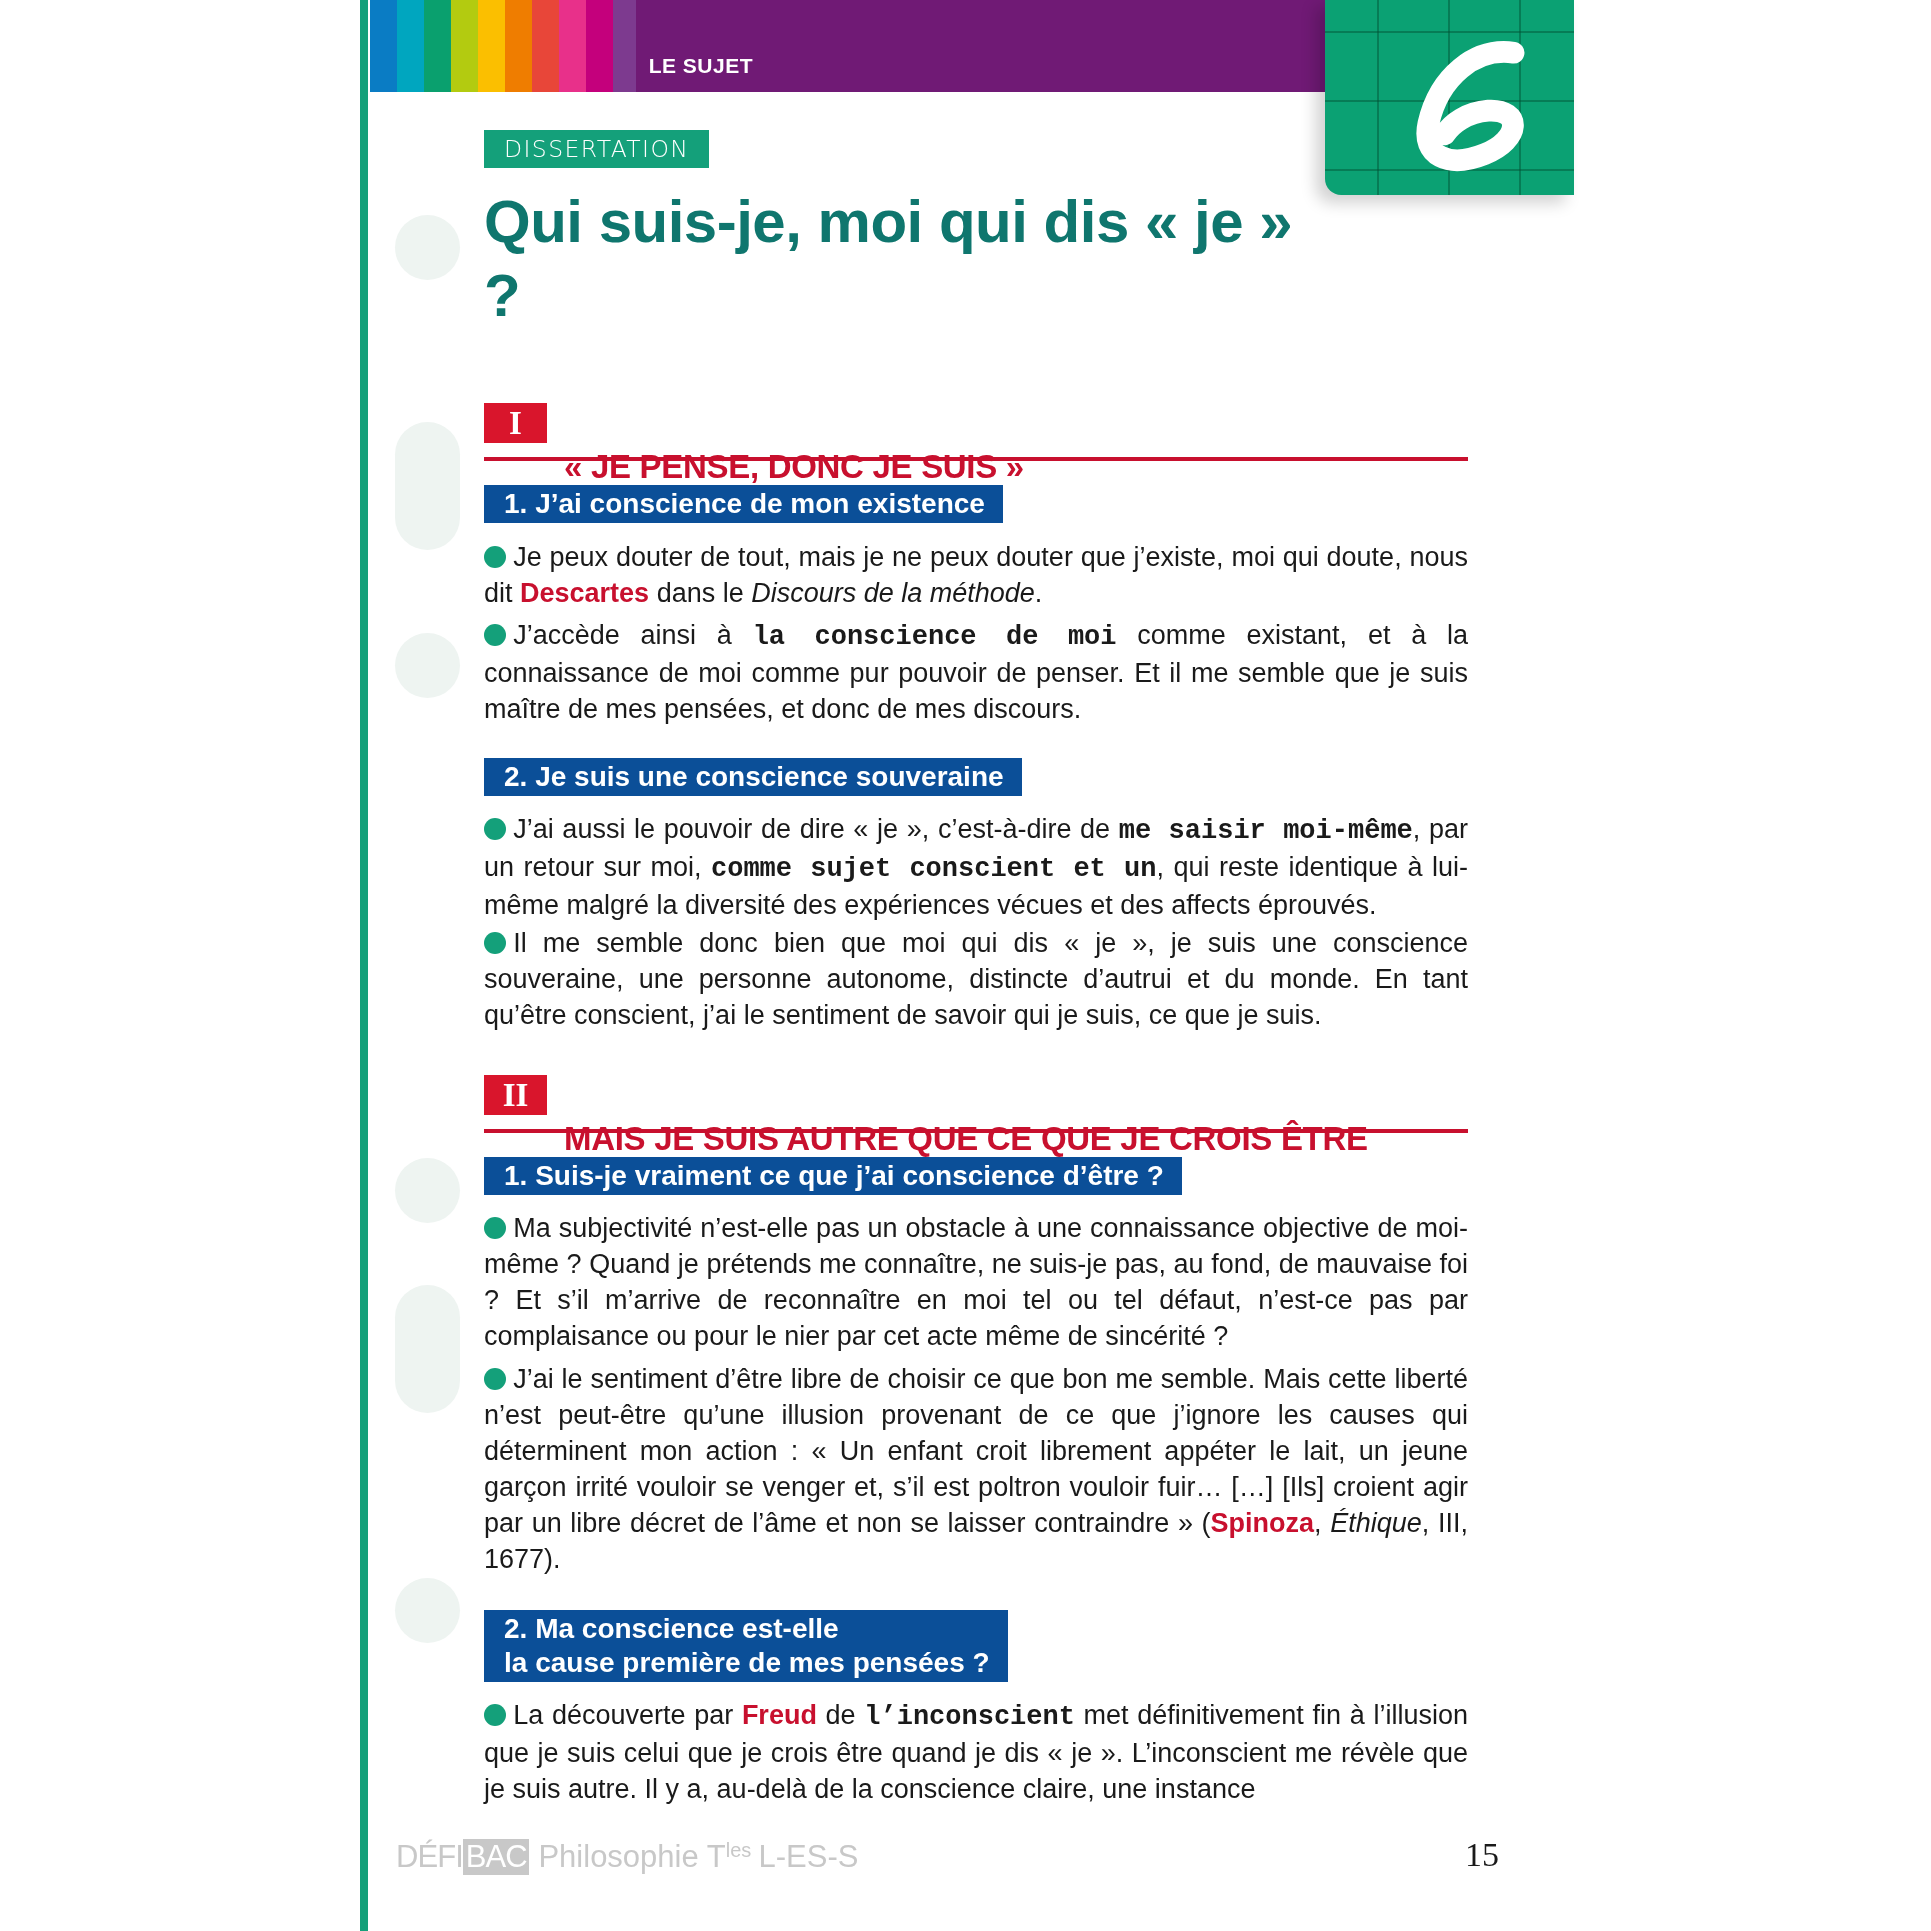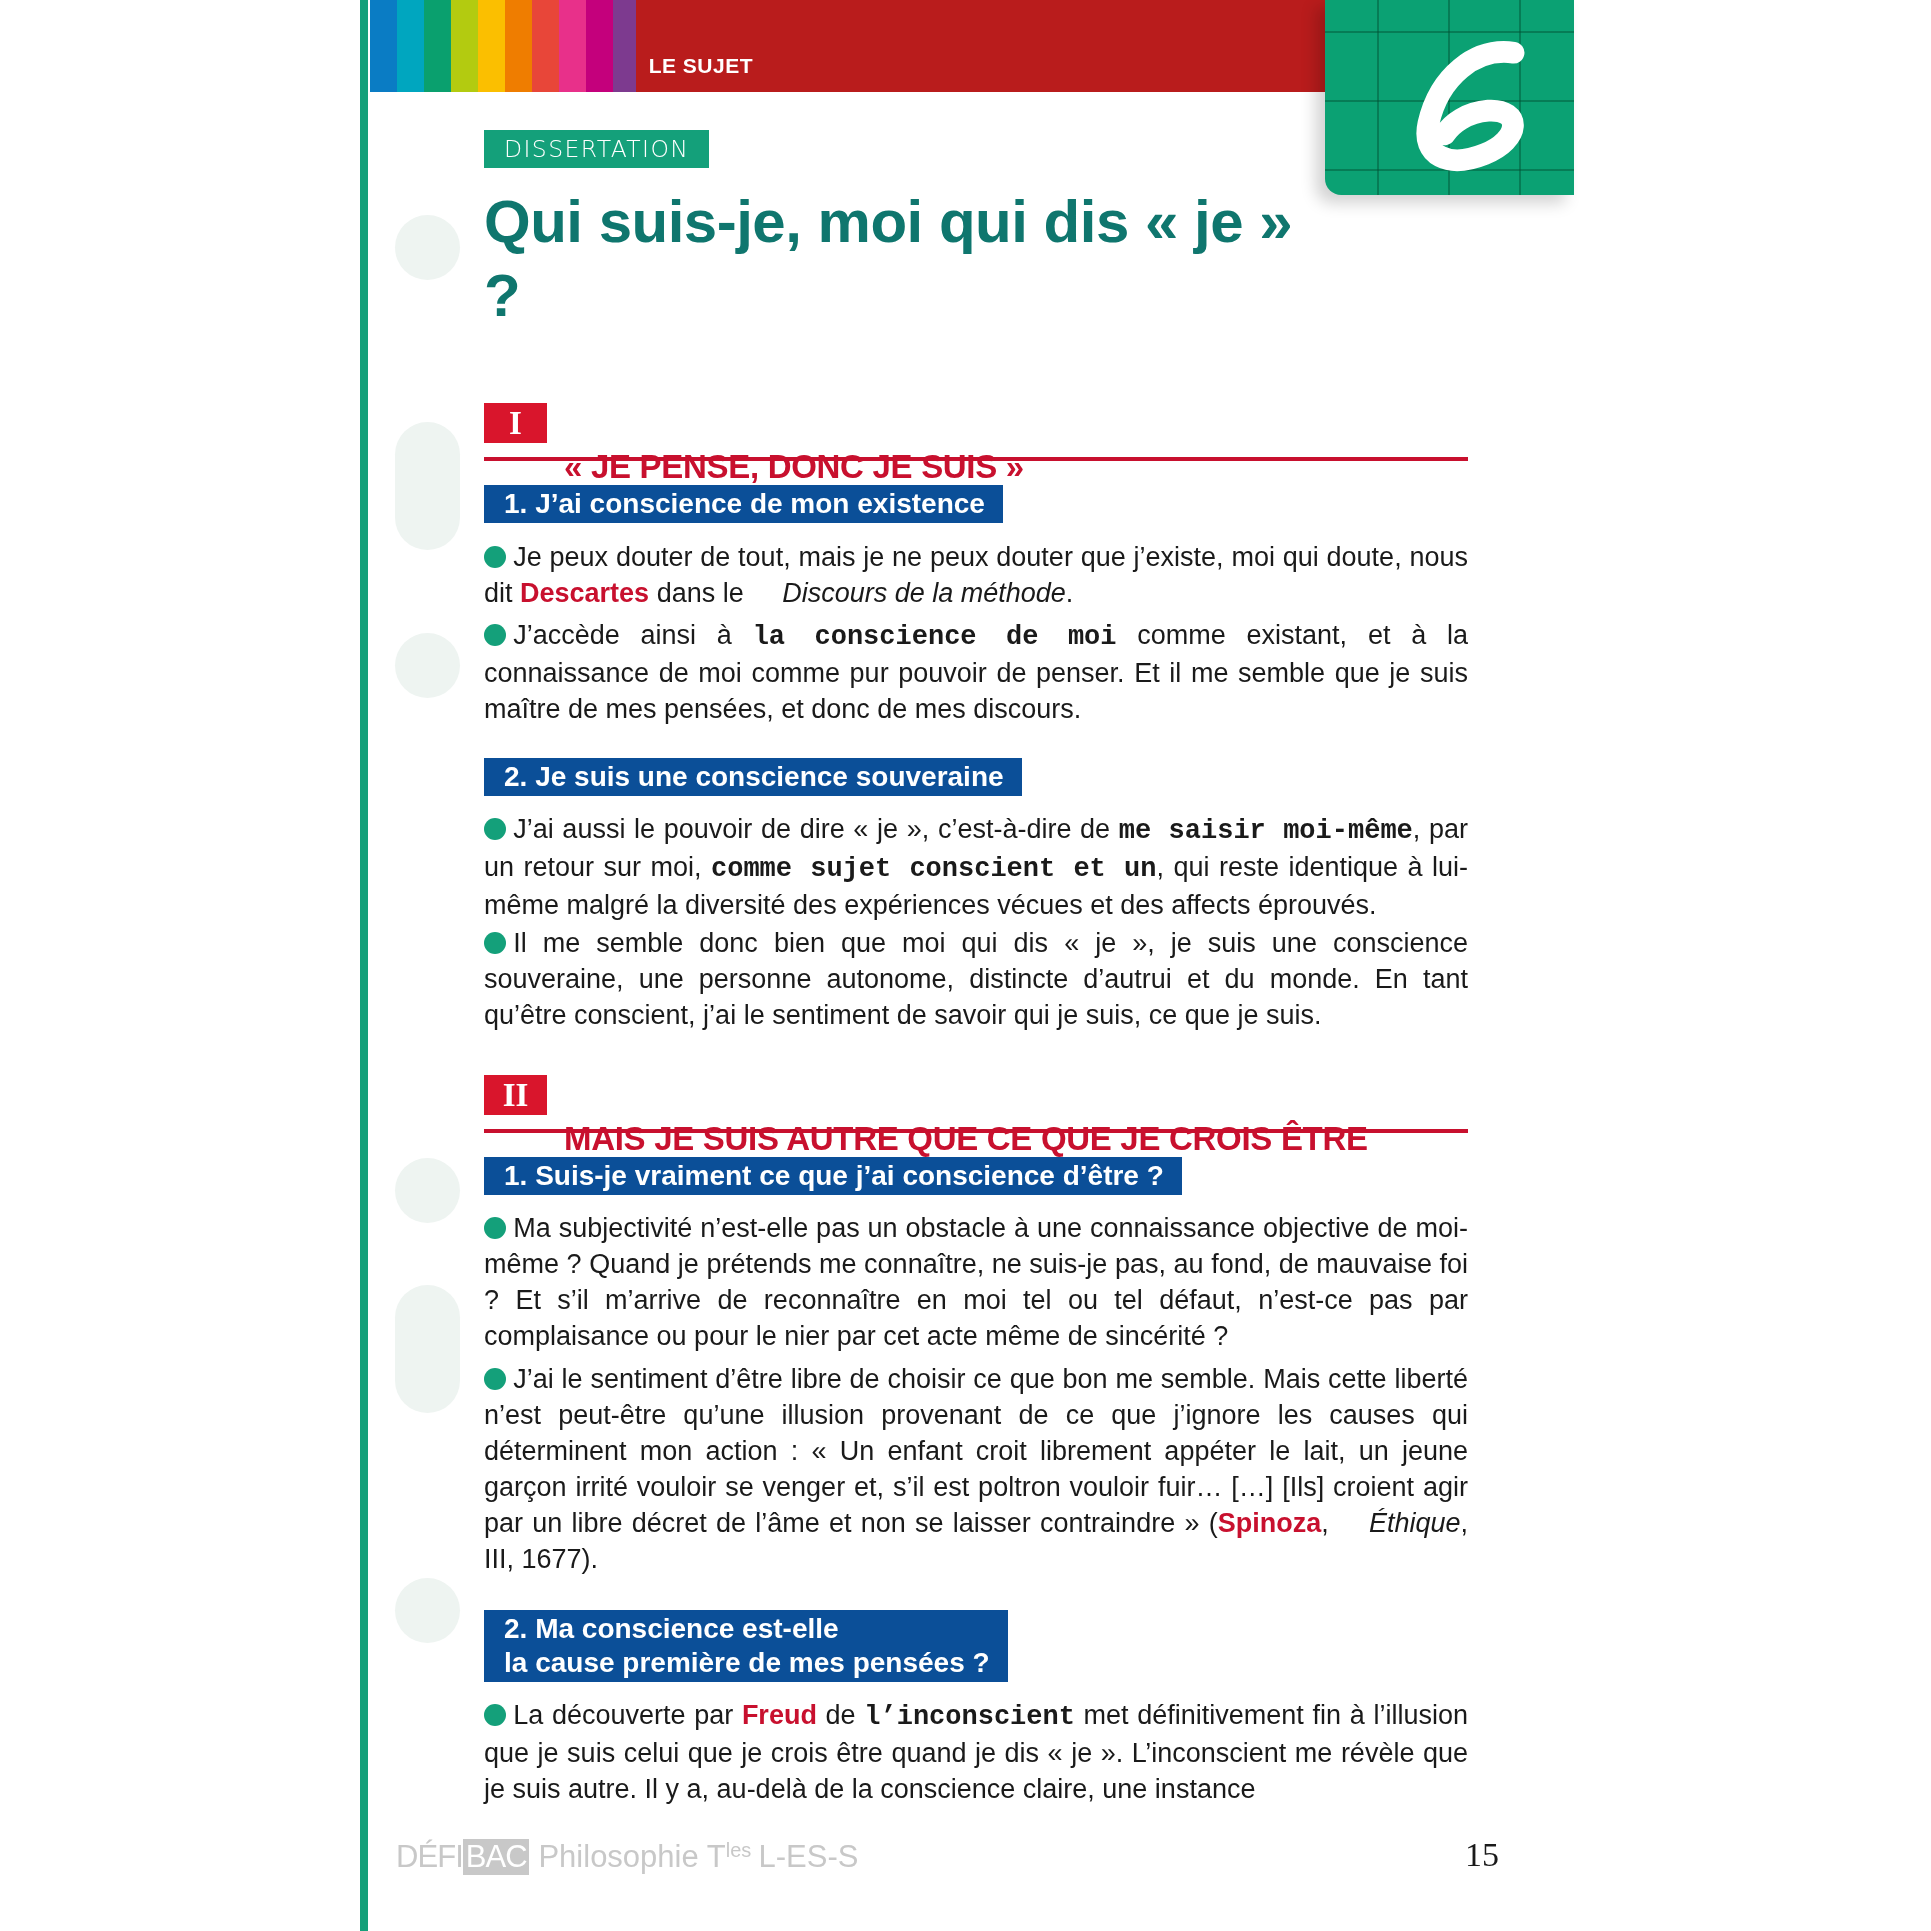--- a/index.html
+++ b/index.html
@@ -4,21 +4,21 @@
 <style>
   html, body { margin: 0; padding: 0; background: #ffffff; }
   body { width: 1931px; height: 1931px; position: relative; overflow: hidden;
          font-family: "Liberation Sans", "DejaVu Sans", sans-serif; color: #1a1a1a; }
 
   .left-rule { position: absolute; left: 360px; top: 0; width: 8.1px; height: 1931px; background: #14a07a; }
 
   .rainbow { position: absolute; left: 370px; top: 0; height: 92px; display: flex; }
   .rainbow span { display: block; width: 27px; height: 92px; }
 
-  .top-band { position: absolute; left: 636px; top: 0; width: 938px; height: 92px; background: #b91c1c; }
+  .top-band { position: absolute; left: 636px; top: 0; width: 938px; height: 92px; background: #701a75; }
   .top-band .label { position: absolute; left: 12.7px; top: 54px; font-weight: 900; font-size: 21px;
                      color: #ffffff; letter-spacing: 0.5px; }
 
   .chapter-tab { position: absolute; left: 1325px; top: 0; width: 249px; height: 195px;
                  background-color: #0ba173; border-bottom-left-radius: 16.3px;
                  box-shadow: -9px 7.2px 16.3px rgba(0,0,0,0.18);
                  background-image:
                    linear-gradient(to right, rgba(0,80,50,0.45) 1.8px, transparent 1.8px),
                    linear-gradient(to bottom, rgba(0,80,50,0.45) 1.8px, transparent 1.8px);
                  background-size: 71px 69px; background-position: 52px 31px; overflow: hidden; }
@@ -43,21 +43,21 @@
 
   .sub-head { position: absolute; left: 484px; background: #0b4f98; color: #ffffff;
               font-weight: 700; font-size: 28px; line-height: 34px; padding: 1.8px 18px 1.8px 20px; white-space: nowrap; }
 
   .para { position: absolute; left: 484px; width: 984px; font-size: 27px; line-height: 36px;
           color: #1a1a1a; text-align: justify; margin: 0; font-family: "Liberation Sans", sans-serif; }
   .para .bullet { display: inline-block; width: 22px; height: 22px; border-radius: 50%;
                   background: #14a07a; vertical-align: -1.8px; margin-right: 7.2px; }
   .para b { font-weight: 700; font-family: Liberation Mono, monospace; }
   .para .name { color: #c8102e; font-weight: 700; }
-  .para i { font-style: italic; margin-left: 31px; }
+  .para i { font-style: italic; }
 
   .footer-brand { position: absolute; left: 396px; top: 1839px; font-weight: 400; font-size: 31px;
                   color: #c8c8c8; white-space: nowrap; display: flex; align-items: flex-start; }
   .footer-brand .defi { letter-spacing: -0.9px; }
   .footer-brand .bac { background: #c8c8c8; color: #ffffff; padding: 0 2.7px; margin: 0 9px 0 0; letter-spacing: -0.9px; }
   .footer-brand sup { font-size: 20px; vertical-align: 12.7px; margin-right: 7.2px; }
   .page-num { position: absolute; left: 1465px; top: 1836px; font-family: "Liberation Serif", serif;
               font-size: 34px; color: #1a1a1a; }
 </style>
 </head>

